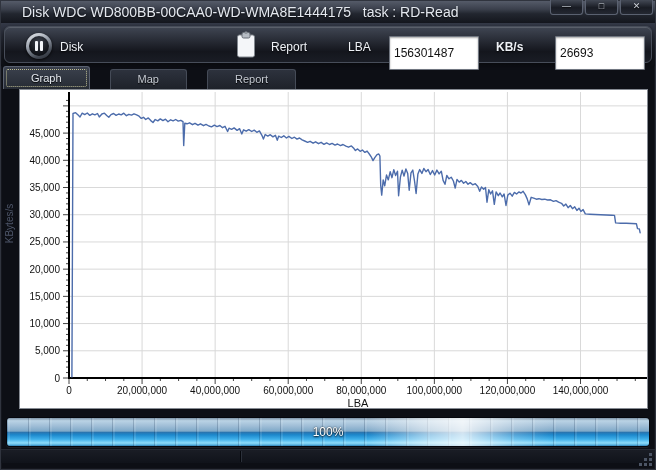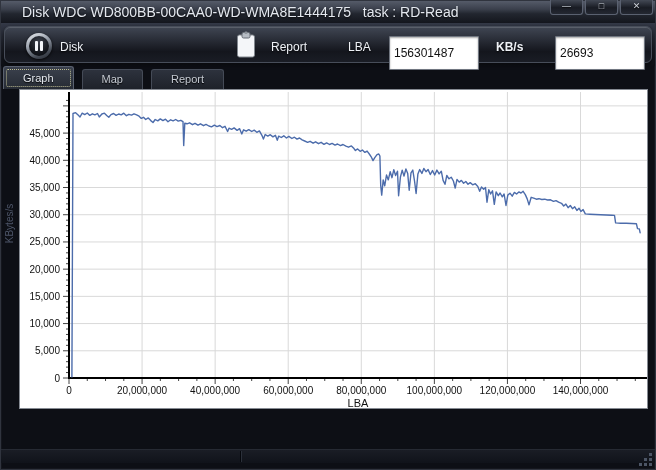--- a/index.html
+++ b/index.html
@@ -64,21 +64,21 @@
   .report-icon{position:absolute;left:4px;top:4px;}
   .tb-field{
     position:absolute;top:9px;height:19px;width:90px;
     border:1px solid #707680;border-radius:1px;background:#fff;color:#111;
     font-family:"Liberation Sans",sans-serif;font-size:12px;padding:16px 4px;
     box-shadow:inset 0 1px 2px rgba(0,0,0,.35);
   }
   
   .tabs{position:absolute;left:3px;top:66px;height:23px;display:flex;align-items:flex-end;}
   .tab{
-    position:relative;height:20px;margin-right:8px;padding:0 19px;
+    position:relative;height:20px;margin-right:20px;padding:0 27px;
     font-size:11px;color:#c4c9d1;line-height:19px;text-align:center;cursor:pointer;
     background:linear-gradient(#2d323d,#1e222a);
     border:1px solid #454b57;border-bottom:none;border-radius:3px 3px 0 0;
     text-shadow:0 1px 1px #000;
   }
   .tab.active{
     height:23px;line-height:22px;color:#e4e8ee;
     background:linear-gradient(#3b414d,#262b34);
     border-color:#5a6170;
   }
@@ -299,19 +299,23 @@
         <text x="268.2161820480404" y="304" text-anchor="middle" font-size="10" fill="#111111">60,000,000</text>
         <text x="341.2882427307206" y="304" text-anchor="middle" font-size="10" fill="#111111">80,000,000</text>
         <text x="414.36030341340074" y="304" text-anchor="middle" font-size="10" fill="#111111">100,000,000</text>
         <text x="487.4323640960809" y="304" text-anchor="middle" font-size="10" fill="#111111">120,000,000</text>
         <text x="560.5044247787611" y="304" text-anchor="middle" font-size="10" fill="#111111">140,000,000</text>
         <text x="338" y="317" text-anchor="middle" font-size="11" fill="#111111">LBA</text>
         <polyline points="51.9,286.9 53.0,23.5 55.6,22.7 58.1,25.1 60.0,27.0 62.2,23.2 64.7,24.6 67.3,23.0 69.8,25.4 72.4,23.8 74.9,24.9 77.5,23.5 79.3,27.0 81.9,24.0 84.4,23.2 87.0,25.7 88.8,27.3 91.0,24.6 93.6,23.5 96.1,25.4 98.7,24.0 101.2,24.9 103.8,23.2 106.4,25.7 108.9,24.3 111.5,25.1 114.0,23.8 116.6,24.9 119.1,26.2 121.3,28.4 123.5,27.3 125.7,29.5 128.3,27.9 130.8,30.6 133.0,32.5 135.2,29.5 137.8,30.9 140.3,28.9 142.9,30.6 145.5,29.2 148.0,31.7 150.6,29.8 153.1,30.9 155.7,29.5 158.2,31.1 160.8,30.3 163.0,31.7 163.7,55.6 164.8,33.3 167.0,33.8 169.6,32.8 172.5,34.7 175.0,33.3 178.0,35.2 180.5,33.8 183.5,35.7 186.0,34.4 188.9,36.0 191.5,36.8 194.4,35.2 197.0,36.6 199.9,35.5 202.5,37.7 205.0,36.3 207.6,41.5 209.0,38.2 211.6,39.3 214.1,37.9 217.1,40.4 219.6,38.7 221.8,43.9 223.6,39.8 226.2,41.2 228.8,39.6 231.7,41.5 234.2,40.1 236.8,42.3 239.4,40.9 241.9,45.3 243.4,49.1 245.2,44.5 247.8,46.1 250.3,44.7 252.9,46.9 255.4,45.3 257.3,50.2 258.7,46.1 261.3,47.5 263.8,45.8 266.4,48.0 268.9,46.4 271.9,48.5 274.4,47.2 277.0,49.1 279.5,48.0 282.1,49.9 284.7,51.0 287.6,52.3 290.1,51.3 293.1,53.2 295.6,51.8 298.5,53.7 301.1,52.3 304.0,54.3 306.6,52.9 309.5,54.5 312.1,53.4 315.0,55.1 317.5,54.0 320.5,55.6 323.0,54.5 325.9,56.2 328.5,57.2 331.4,55.9 334.0,58.6 335.4,60.5 337.6,58.9 340.2,61.3 342.4,60.0 344.9,62.4 347.1,61.1 349.3,64.0 351.2,66.8 353.0,70.6 354.8,67.6 357.0,64.6 358.8,64.0 359.9,66.0 360.7,95.3 361.7,105.1 363.2,89.9 364.7,95.9 366.5,85.0 368.3,89.9 370.2,81.7 372.0,87.7 373.8,79.6 375.6,85.5 377.5,81.2 378.6,105.7 380.4,87.2 382.2,80.1 384.0,86.1 385.9,79.0 387.7,83.4 389.2,100.2 391.0,82.8 392.8,80.1 394.6,91.5 396.1,103.5 397.9,83.9 399.7,79.6 401.9,83.4 403.8,78.5 406.0,81.7 408.1,79.6 410.3,84.5 412.5,80.6 414.7,85.0 416.9,80.1 419.1,83.9 421.3,81.2 423.1,90.4 425.0,94.3 426.8,85.5 429.0,88.8 431.2,87.2 433.4,91.0 435.2,98.1 437.0,89.4 439.2,92.1 441.4,90.4 443.6,93.2 445.8,91.5 448.0,94.3 450.2,92.6 452.7,94.8 455.3,93.7 457.8,96.4 459.7,101.3 461.5,97.0 463.7,99.2 465.5,97.5 467.0,112.2 468.8,99.7 470.6,104.0 472.5,100.8 474.3,114.4 476.1,101.9 478.3,105.7 480.1,103.0 482.3,106.8 484.1,104.0 486.0,115.5 487.8,105.1 490.0,103.2 492.2,106.2 494.4,102.4 496.6,104.0 498.8,101.9 501.0,103.0 503.1,101.3 505.3,104.6 507.2,108.9 509.0,114.9 511.2,107.3 513.7,108.1 516.3,109.2 518.9,108.7 521.8,109.5 524.7,109.2 527.6,110.0 530.5,109.8 533.5,111.4 536.0,110.6 538.6,112.2 541.5,113.3 543.7,116.0 545.9,114.1 548.1,117.7 550.3,115.5 552.5,118.7 554.7,116.8 556.9,120.4 559.0,118.2 560.9,121.5 563.1,119.6 565.3,123.9 569.6,124.2 575.1,124.5 580.6,124.7 586.1,125.0 591.6,125.3 594.5,125.4 595.6,132.9 600.7,133.2 606.2,133.3 611.7,133.5 616.4,133.7 617.5,138.6 619.3,138.9 620.1,142.7" fill="none" stroke="#4c6cab" stroke-width="1.4" stroke-linejoin="round" stroke-linecap="round"></polyline>
       </svg>
   </div>
 
+  <div class="progress">
+    <div class="progress-fill"></div>
+    <div class="progress-text">100%</div>
+  </div>
 
   <div class="statusbar">
     <div class="status-divider"></div>
   </div>
   <div class="grip"></div>
 
 </div>
 
 </body></html>

